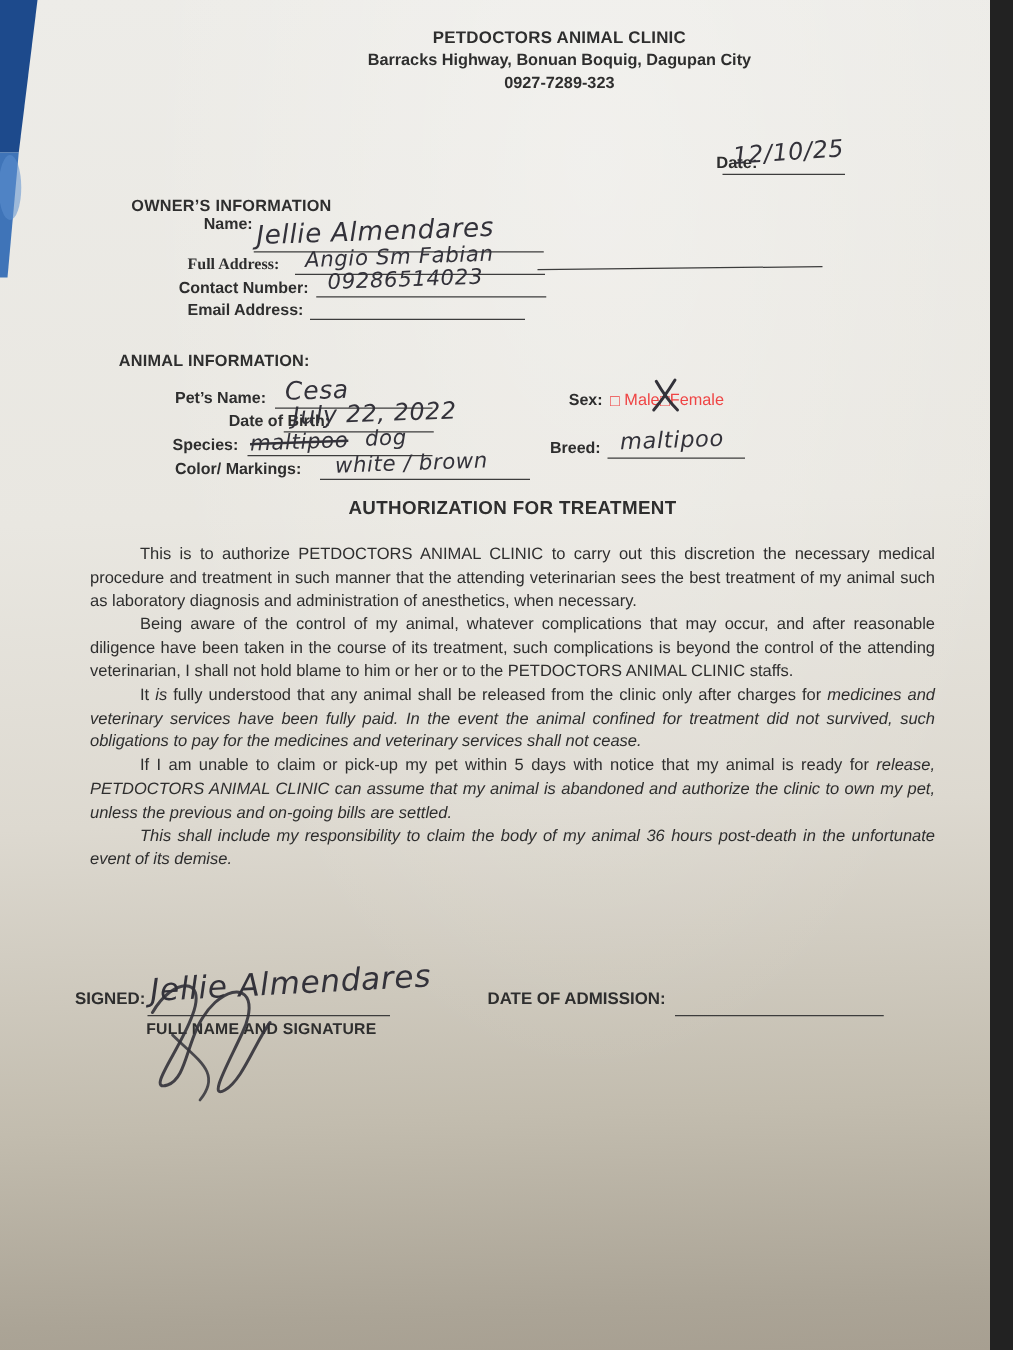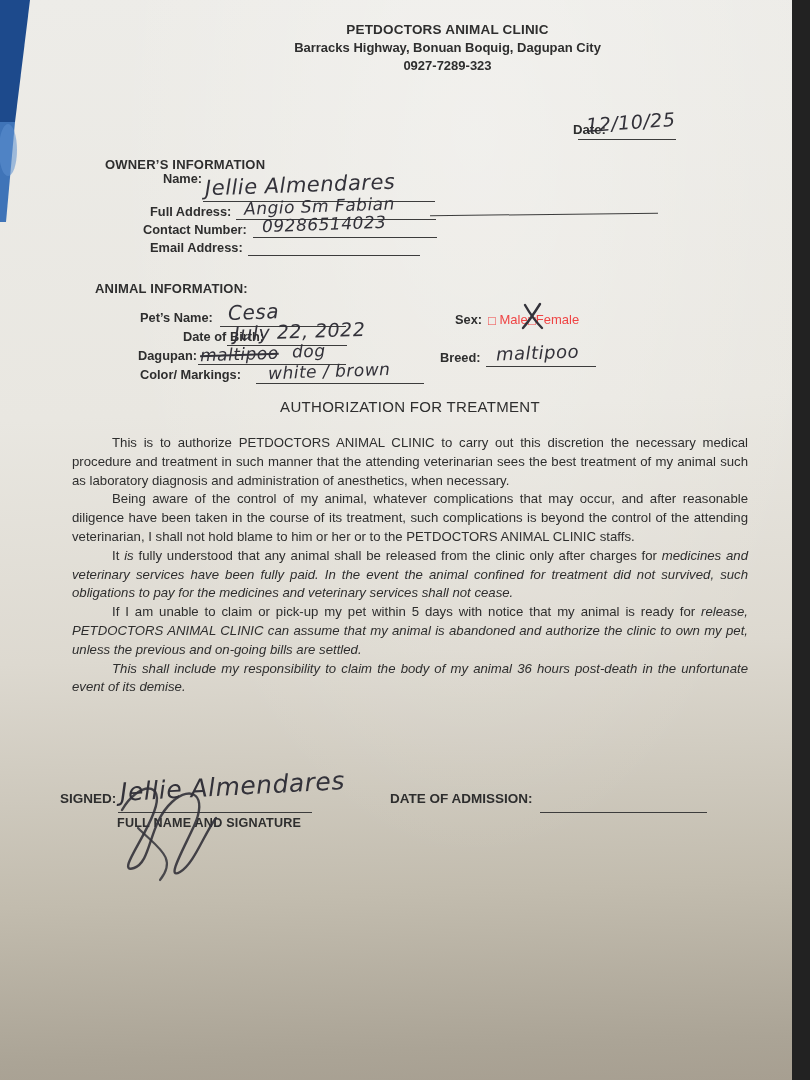--- a/index.html
+++ b/index.html
@@ -22,21 +22,21 @@
   .lbl{font-weight:bold;font-size:12.8px;white-space:nowrap;}
   .field-line{position:absolute;border-bottom:1.4px solid #3c3c3c;height:0;}
 
   
   .hw{font-family:"DejaVu Sans",sans-serif;font-style:italic;color:#33323a;
       display:inline-block;transform:rotate(-2deg);letter-spacing:.5px;white-space:nowrap;}
   .struck{text-decoration:line-through;text-decoration-thickness:2px;}
 
   .sec-heading{font-weight:bold;font-size:13px;letter-spacing:.2px;}
 
-  .auth-title{left:75px;top:398px;width:670px;text-align:center;font-size:15px;font-weight:normal;letter-spacing:.3px;}
+  .auth-title{left:75px;top:398px;width:670px;text-align:center;font-size:15px;font-weight:bold;letter-spacing:.3px;}
   .bodytext{left:72px;top:434px;width:676px;font-size:13.2px;line-height:18.8px;text-align:justify;color:#2e2e2e;}
   .bodytext p{margin:0;text-indent:40px;}
   .ital{font-style:italic;}
 
   .checkbox{font-size:13px;position:relative;top:1px;}
   .sex-x{position:absolute;pointer-events:none;}
 
   .sig-caption{font-weight:bold;font-size:12.6px;letter-spacing:.2px;}
   svg.scribble{overflow:visible;}
 </style>
@@ -62,21 +62,21 @@
   <span class="abs lbl" style="left:536px;top:122px;font-size:13.2px;margin-left:37px;">Date:</span>
   <div class="field-line" style="left:578px;top:139px;width:98px;"></div>
   <span class="abs hw" style="left:586px;top:111px;font-size:19px;transform:rotate(-4deg);">12/10/25</span>
 
   <div class="abs sec-heading" style="left:105px;top:157px;">OWNER’S INFORMATION</div>
 
   <span class="abs lbl" style="left:163px;top:171px;">Name:</span>
   <div class="field-line" style="left:203px;top:201px;width:232px;"></div>
   <span class="abs hw" style="left:205px;top:173px;font-size:21px;">Jellie Almendares</span>
 
-  <span class="abs lbl" style="left:150px;top:204px;">Full Address:</span>
+  <span class="abs lbl" style="left:150px;top:204px;font-family:Liberation Serif, serif;">Full Address:</span>
   <div class="field-line" style="left:236px;top:219px;width:200px;"></div>
   <div class="field-line" style="left:430px;top:214px;width:228px;transform:rotate(-0.6deg);"></div>
   <span class="abs hw" style="left:244px;top:196px;font-size:17px;">Angio Sm Fabian</span>
 
   <span class="abs lbl" style="left:143px;top:222px;">Contact Number:</span>
   <div class="field-line" style="left:253px;top:237px;width:184px;"></div>
   <span class="abs hw" style="left:262px;top:214px;font-size:17px;">09286514023</span>
 
   <span class="abs lbl" style="left:150px;top:240px;">Email Address:</span>
   <div class="field-line" style="left:248px;top:255px;width:172px;"></div>
@@ -98,21 +98,21 @@
   </span>
   <svg class="sex-x" style="left:521px;top:302px;" width="24" height="28" viewBox="0 0 24 28">
     <path d="M4 3 C 8 10, 15 20, 21 26" stroke="#33323a" stroke-width="2.4" fill="none" stroke-linecap="round"></path>
     <path d="M19 2 C 14 10, 8 19, 2 26" stroke="#33323a" stroke-width="2.4" fill="none" stroke-linecap="round"></path>
   </svg>
 
   <span class="abs lbl" style="left:138px;top:329px;padding-left:45px;">Date of Birth:</span>
   <div class="field-line" style="left:227px;top:345px;width:120px;"></div>
   <span class="abs hw" style="left:234px;top:320px;font-size:19px;">July 22, 2022</span>
 
-  <span class="abs lbl" style="left:138px;top:348px;">Dagupan:</span>
+  <span class="abs lbl" style="left:138px;top:348px;">Species:</span>
   <div class="field-line" style="left:198px;top:364px;width:148px;"></div>
   <span class="abs hw struck" style="left:200px;top:344px;font-size:17px;">maltipoo</span>
   <span class="abs hw" style="left:292px;top:341px;font-size:17px;">dog</span>
 
   <span class="abs lbl" style="left:440px;top:350px;">Breed:</span>
   <div class="field-line" style="left:486px;top:366px;width:110px;"></div>
   <span class="abs hw" style="left:496px;top:342px;font-size:18px;">maltipoo</span>
 
   <span class="abs lbl" style="left:140px;top:367px;">Color/ Markings:</span>
   <div class="field-line" style="left:256px;top:383px;width:168px;"></div>

